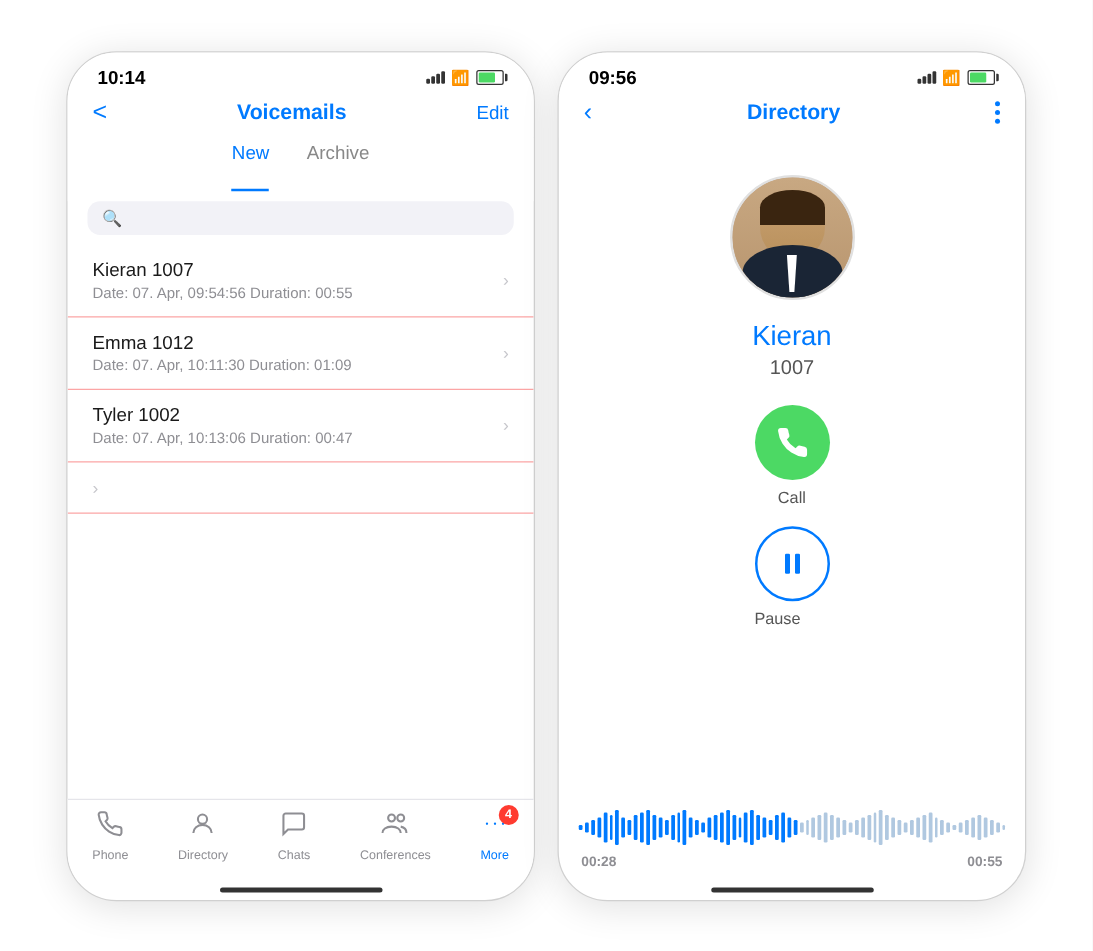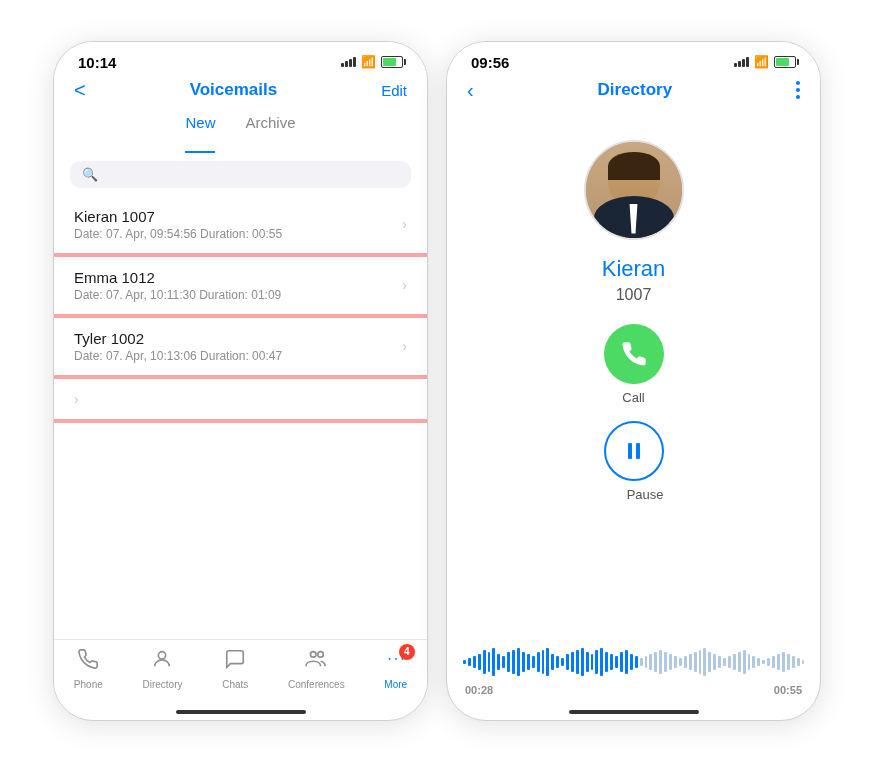--- a/index.html
+++ b/index.html
@@ -175,21 +175,21 @@
     .voicemail-list {
       flex: 1;
       overflow: hidden;
     }
 
     .voicemail-item {
       display: flex;
       align-items: center;
       justify-content: space-between;
       padding: 12px 20px;
-      border-bottom: 4px solid #fca5a5;
+      border-bottom: 1px solid #fca5a5;
       cursor: pointer;
     }
 
     .voicemail-info {
       flex: 1;
     }
 
     .voicemail-name {
       font-size: 15px;
       font-weight: 500;
@@ -355,21 +355,21 @@
 
     .action-buttons {
       display: flex;
       gap: 24px;
       margin-bottom: 8px;
     }
 
     .action-btn {
       display: flex;
       flex-direction: column;
-      align-items: flex-end;
+      align-items: flex-start;
       gap: 6px;
       cursor: pointer;
     }
 
     .action-btn-circle {
       width: 60px;
       height: 60px;
       border-radius: 50%;
       border: 2px solid #007aff;
       display: flex;

